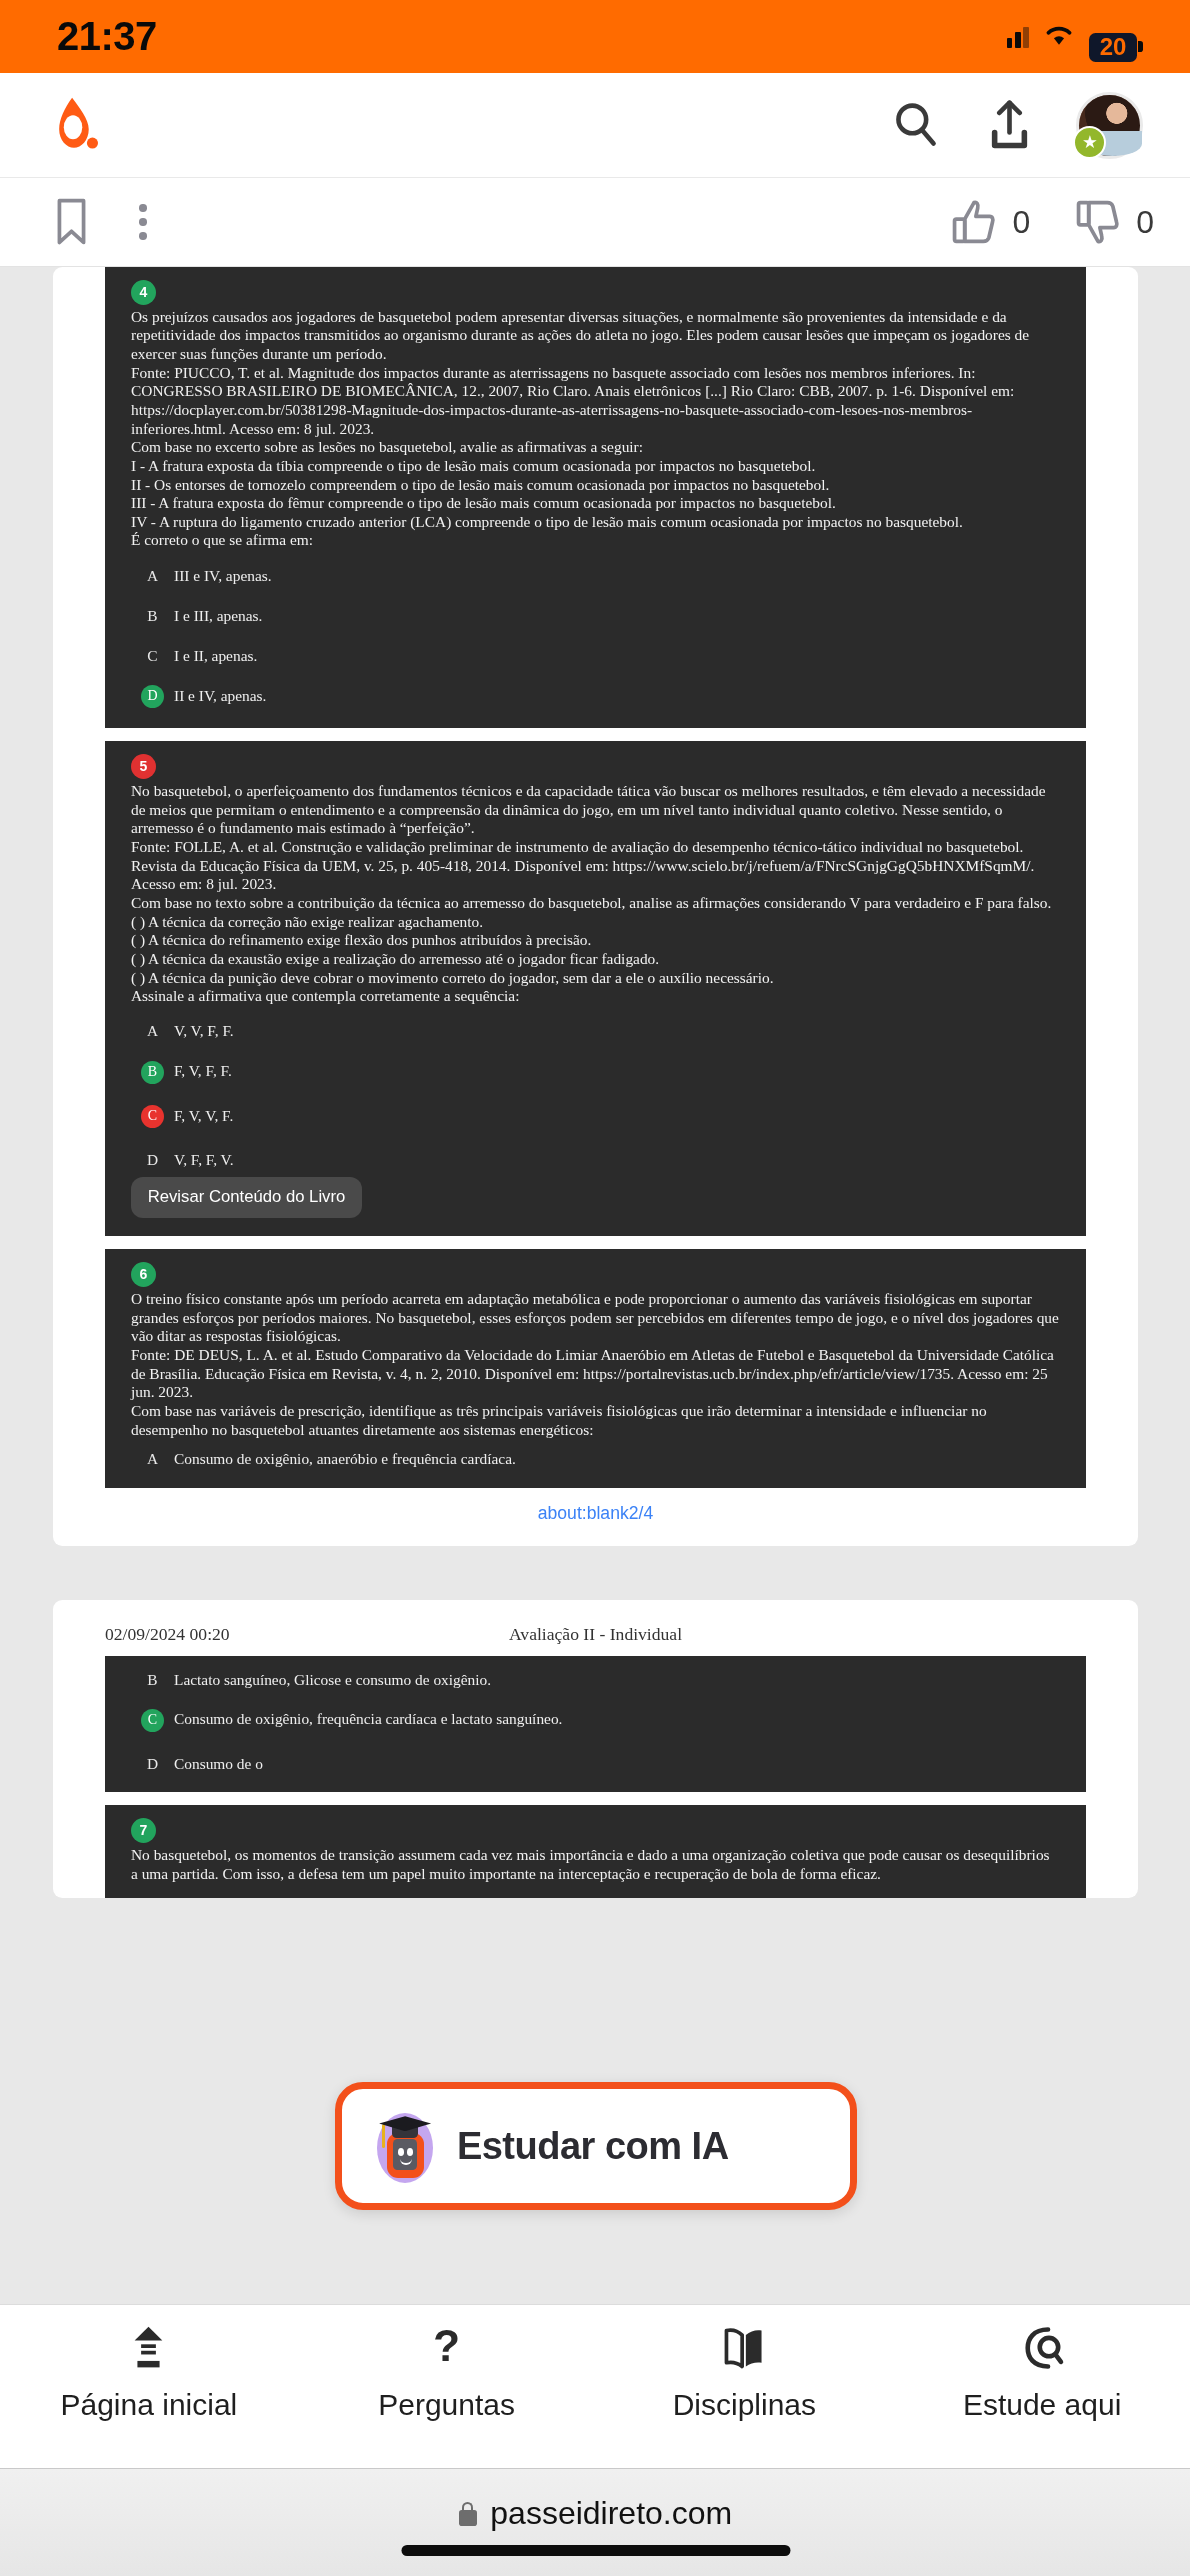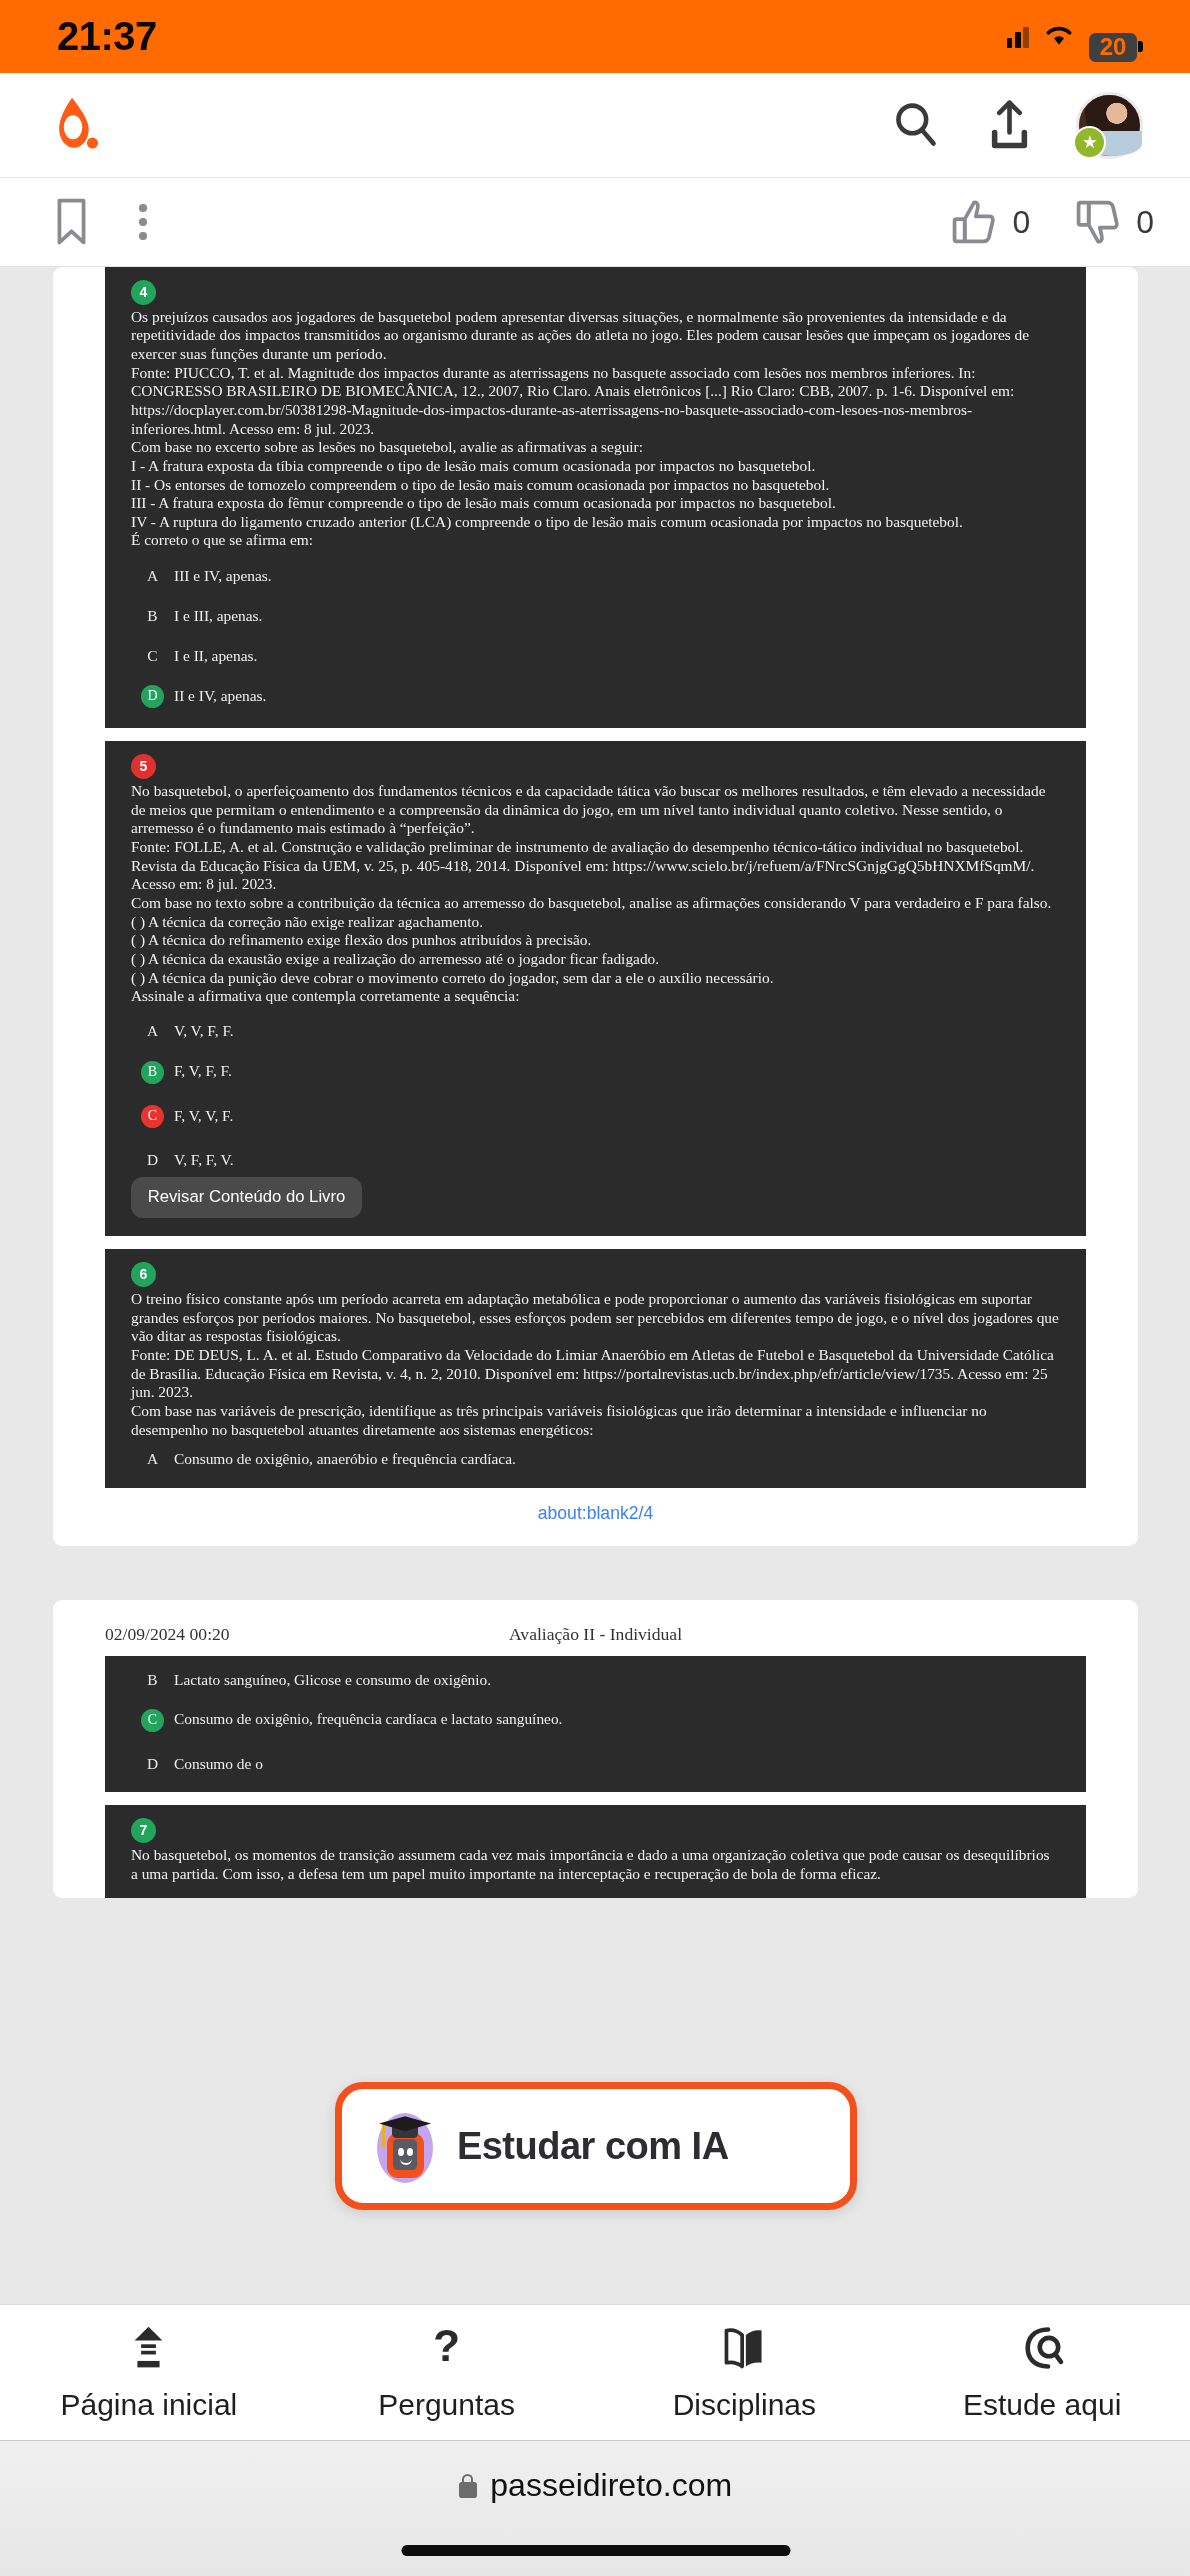--- a/index.html
+++ b/index.html
@@ -25,21 +25,21 @@
     font-family:"Liberation Sans", sans-serif;
   }
   .status-right{ display:flex; align-items:center; gap:16px; }
   .sig{ display:flex; align-items:flex-end; gap:2.8px; height:24px; }
   .sig i{ display:block; width:5.6px; background:#0a0a0a; border-radius:0.9px; }
   .sig i:nth-child(1){ height:10.2px; }
   .sig i:nth-child(2){ height:16px; }
   .sig i:nth-child(3){ height:21.3px; opacity:.45; }
   .wifi{ width:28px; height:24px; position:relative; }
   .batt{
-    background:#404040; color:#FF6B00;
+    background:#0f172a; color:#FF6B00;
     border-radius:6.5px; padding:0.9px 6.5px 1.9px 6.5px;
     font-size:24px; font-weight:700; line-height:1.1;
     position:relative; min-width:48px; text-align:center;margin-top:22px;
   }
   .batt:after{
     content:""; position:absolute; right:-5.6px; top:8.3px;
     width:4.6px; height:11px; background:#0a0a0a; border-radius:0 2.8px 2.8px 0;
   }
 
   
@@ -240,21 +240,21 @@
     width:25%;
   }
   .navitem .nlabel{
     font-family:"Liberation Sans",sans-serif;
     font-size:30px; color:#1f1f1f;
   }
 
   
   .browserbar{
     position:absolute; left:0; right:0; bottom:0;
-    height:136px;
+    height:108px;
     background:linear-gradient(180deg,#f0f0f0 0%, #e6e6e6 100%);
     border-top:0.9px solid #c9c9c9;
     display:flex; flex-direction:column; align-items:center;
   }
   .url{
     margin-top:26px;
     display:flex; align-items:center; gap:13px;
     font-family:"Liberation Sans",sans-serif;
     font-size:32px; color:#111;
   }

